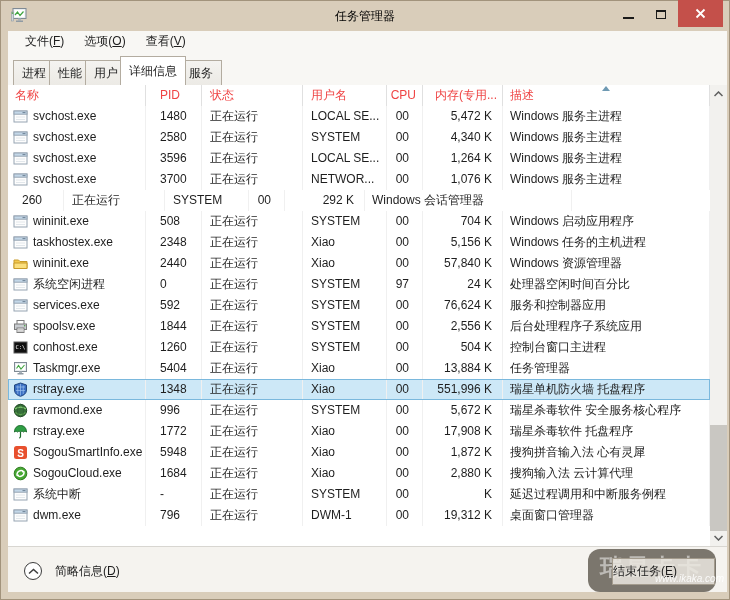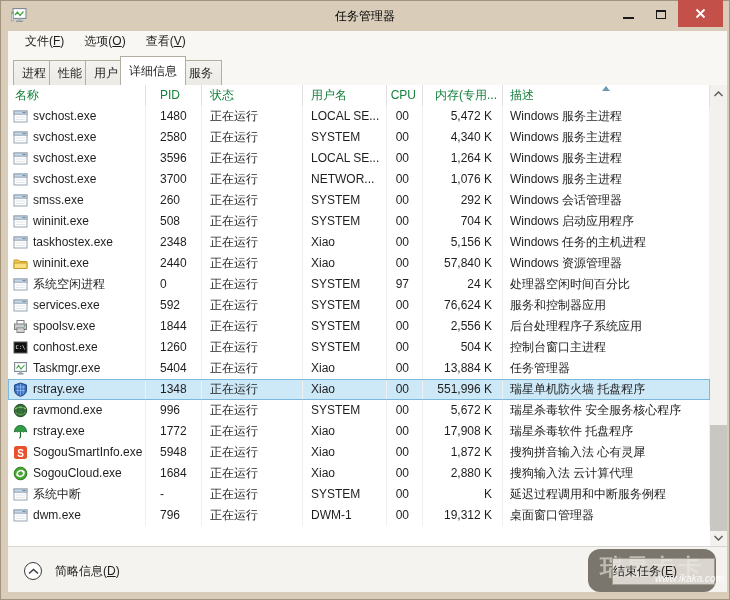--- a/index.html
+++ b/index.html
@@ -31,21 +31,21 @@
   .tab { position:absolute; bottom:0; height:25px; background:linear-gradient(#f4f3f0,#eceae5);
          border:1px solid #b3aca0; border-bottom:none; display:flex; align-items:center; justify-content:center;
          padding:0 8px; }
   .tab.active { height:29px; background:#ffffff; z-index:2; }
 
   
   .panel { position:absolute; left:8px; top:85px; width:719px; height:507px; background:#ffffff; }
 
   
   .thead { position:absolute; left:0; top:0; height:21px; width:702px; display:flex; background:#fff; }
-  .th { height:21px; line-height:21px; color:#15803d; border-right:1px solid #e0e0e0; position:relative; white-space:nowrap; overflow:hidden; }
+  .th { height:21px; line-height:21px; color:#ef4444; border-right:1px solid #e0e0e0; position:relative; white-space:nowrap; overflow:hidden; }
   .sort-arrow { position:absolute; top:1px; left:50%; margin-left:-4px; width:0; height:0;
                 border-left:4px solid transparent; border-right:4px solid transparent; border-bottom:5px solid #6f9ab3; }
 
   
   .col-name  { width:138px; padding-left:7px; }
   .col-pid   { width:56px;  padding-left:14px; }
   .col-status{ width:101px; padding-left:8px; }
   .col-user  { width:84px;  padding-left:8px; }
   .col-cpu   { width:36px;  text-align:right; padding-right:6px; }
   .col-mem   { width:80px;  text-align:right; padding-right:10px; }
@@ -212,32 +212,20 @@
             <span class="proc-name">svchost.exe</span>
           </div>
     <div class="cell col-pid">3700</div>
     <div class="cell col-status">正在运行</div>
     <div class="cell col-user">NETWOR...</div>
     <div class="cell col-cpu">00</div>
     <div class="cell col-mem">1,076 K</div>
     <div class="cell col-desc">Windows 服务主进程</div>
   </div>
         <div class="row">
-    <div class="cell col-name name-cell">
-            <span class="proc-icon">
-              <svg viewBox="0 0 15 15" width="15" height="15">
-                <rect x="1" y="2" width="13" height="11" fill="#fdfdfd" stroke="#96a4b2"></rect>
-                <rect x="1" y="2" width="13" height="3.2" fill="#c3d7e8" stroke="#96a4b2"></rect>
-                <line x1="9.5" y1="3.6" x2="12.5" y2="3.6" stroke="#6d8296" stroke-width="1"></line>
-                <line x1="3" y1="8" x2="12" y2="8" stroke="#e2e7eb"></line>
-                <line x1="3" y1="10.5" x2="12" y2="10.5" stroke="#e2e7eb"></line>
-              </svg>
-            </span>
-            <span class="proc-name">smss.exe</span>
-          </div>
     <div class="cell col-pid">260</div>
     <div class="cell col-status">正在运行</div>
     <div class="cell col-user">SYSTEM</div>
     <div class="cell col-cpu">00</div>
     <div class="cell col-mem">292 K</div>
     <div class="cell col-desc">Windows 会话管理器</div>
   </div>
         <div class="row">
     <div class="cell col-name name-cell">
             <span class="proc-icon">

